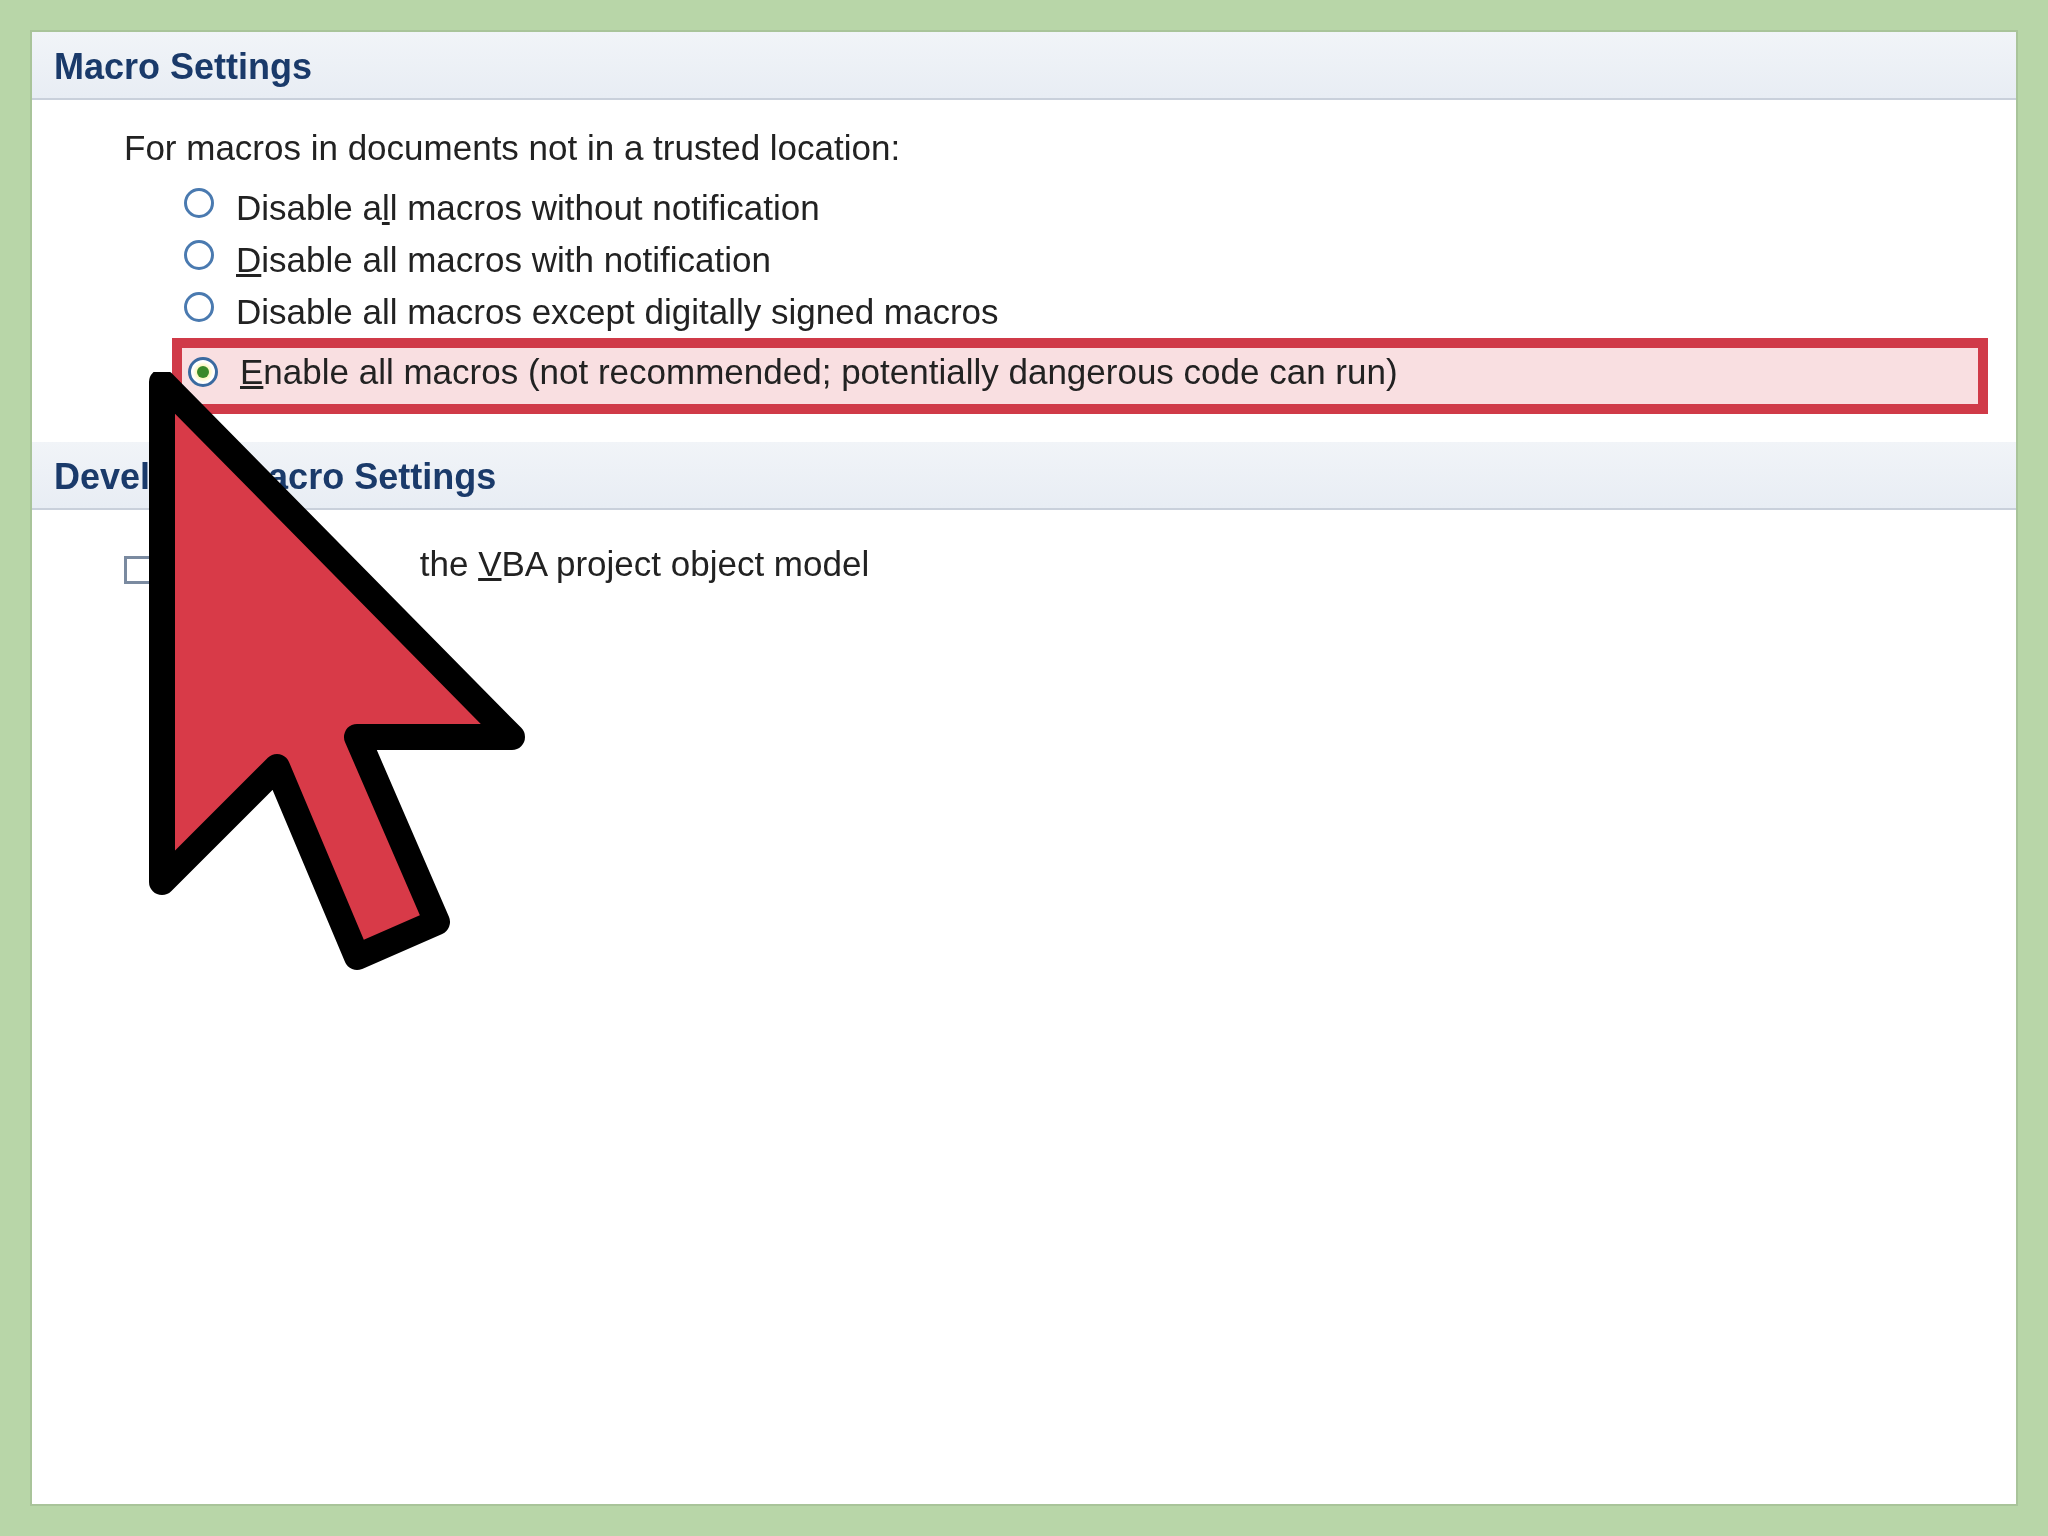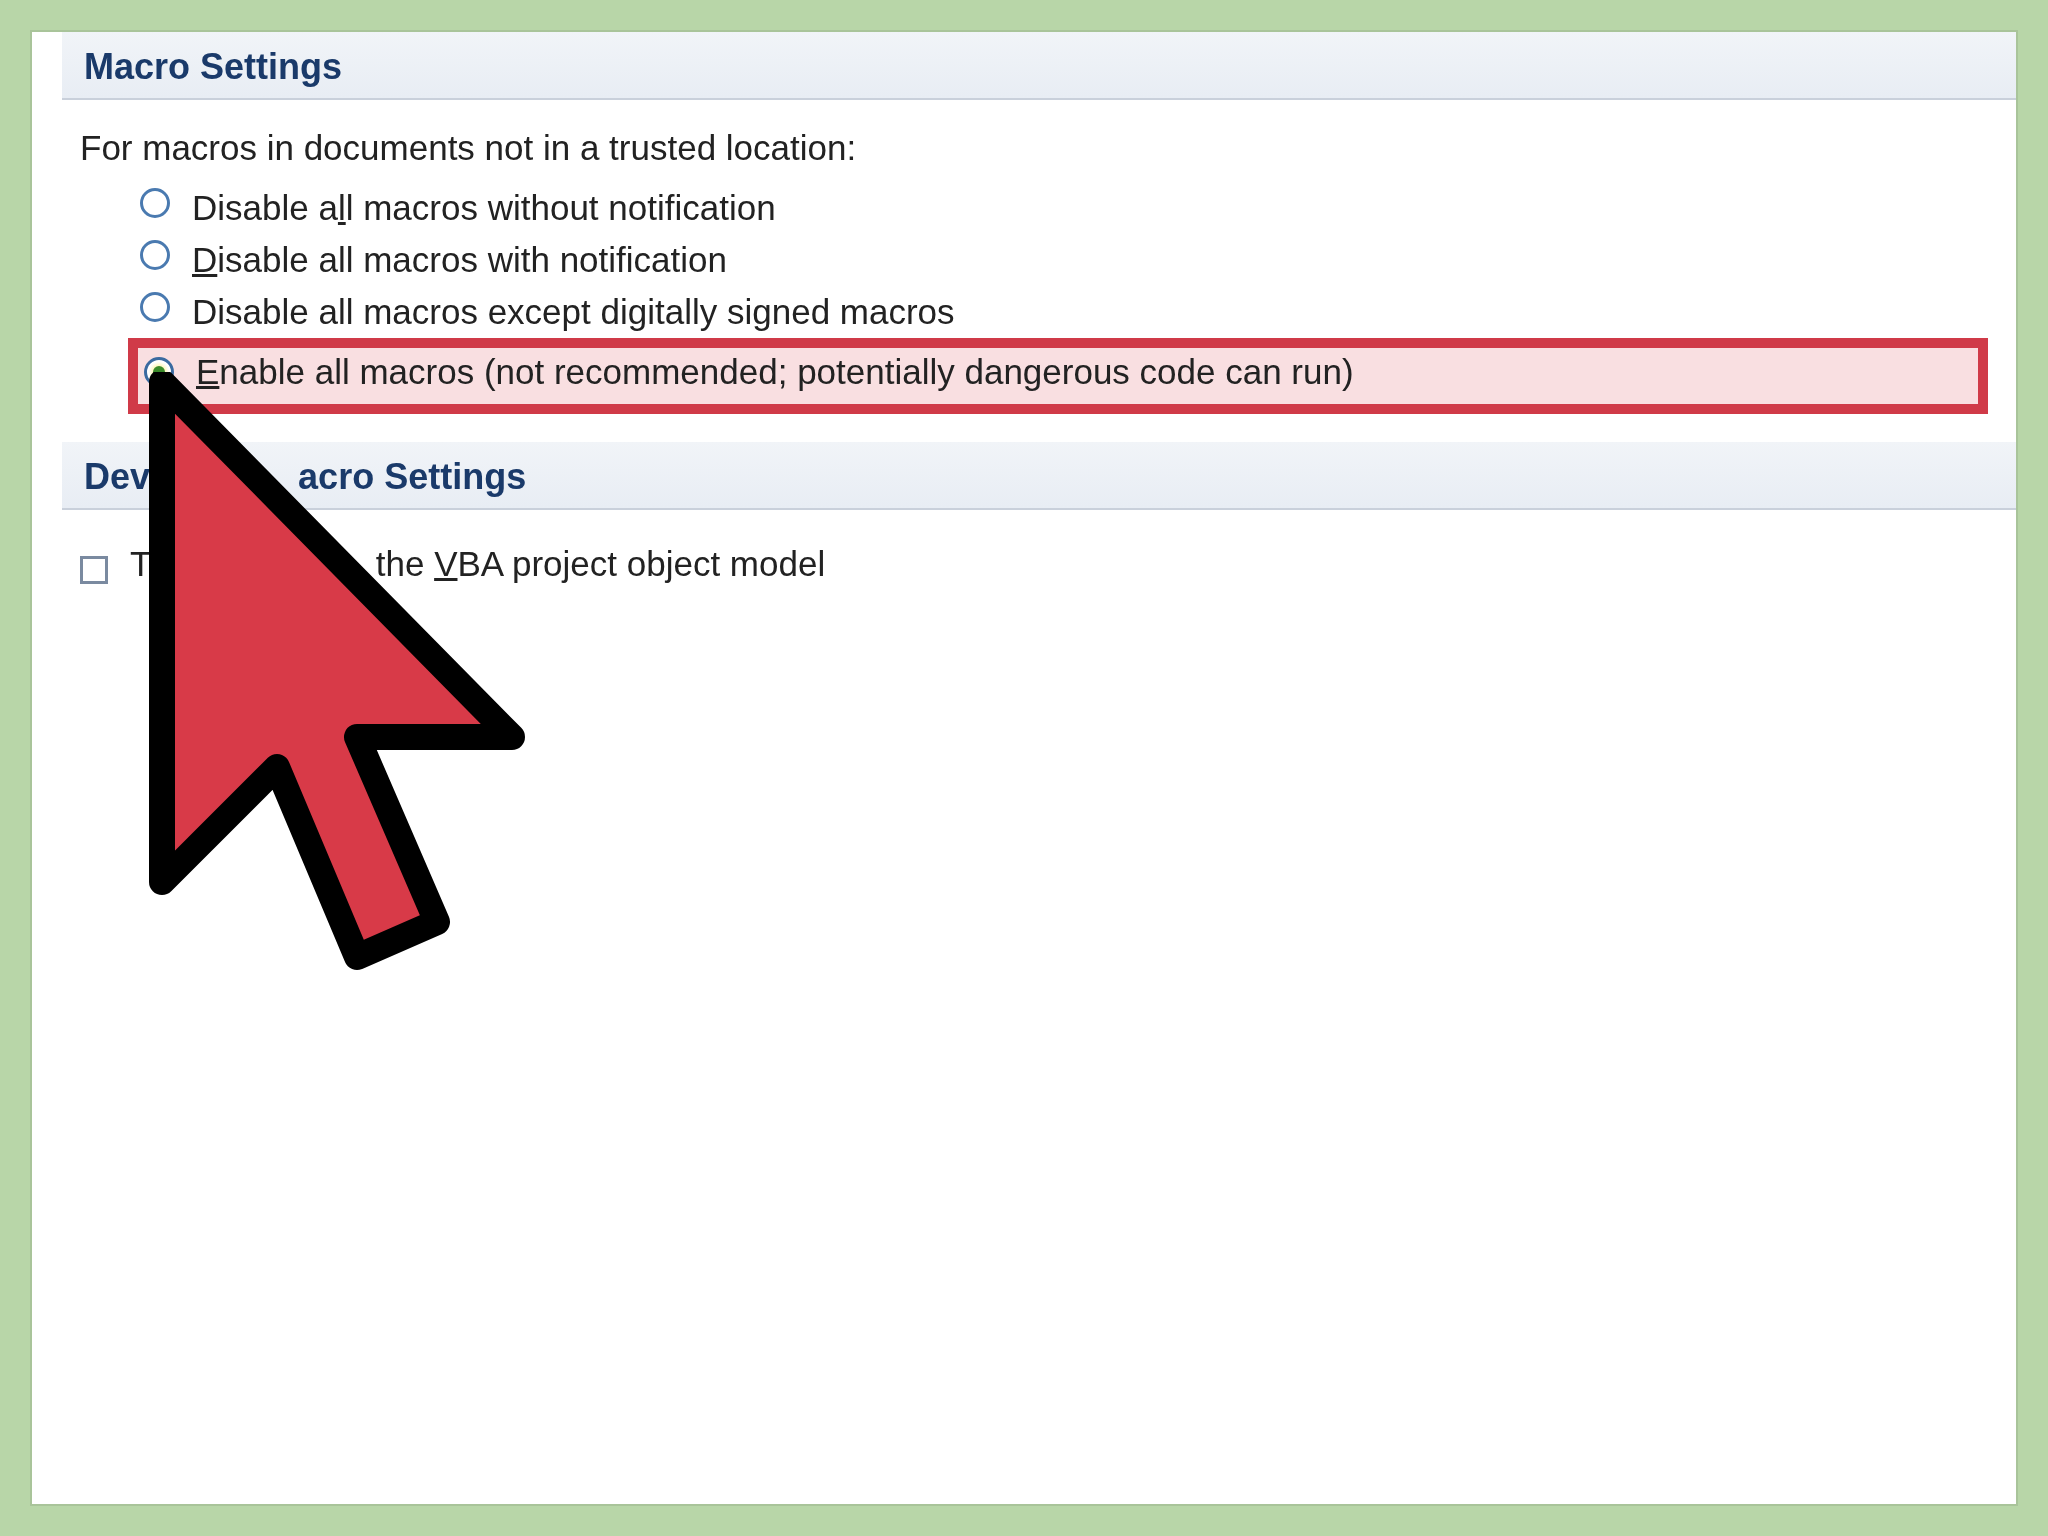--- a/index.html
+++ b/index.html
@@ -25,24 +25,24 @@
     border: 2px solid #a9c49a;
     position: relative;
   }
   .section-header {
     background: linear-gradient(#f1f4f8, #e8edf4);
     border-bottom: 2px solid #c9d0db;
     padding: 14px 22px 10px 22px;
     font-size: 36px;
     font-weight: bold;
     color: #1a3a6a;
-    margin-left: 30px;
   }
   .section-body {
     padding: 28px 28px 28px 48px;
+    margin-left: 44px;
   }
   .intro-text {
     font-size: 35px;
     color: #222;
     margin-bottom: 14px;
   }
   .radio-row {
     display: flex;
     align-items: flex-start;
     padding: 6px 0 6px 60px;

